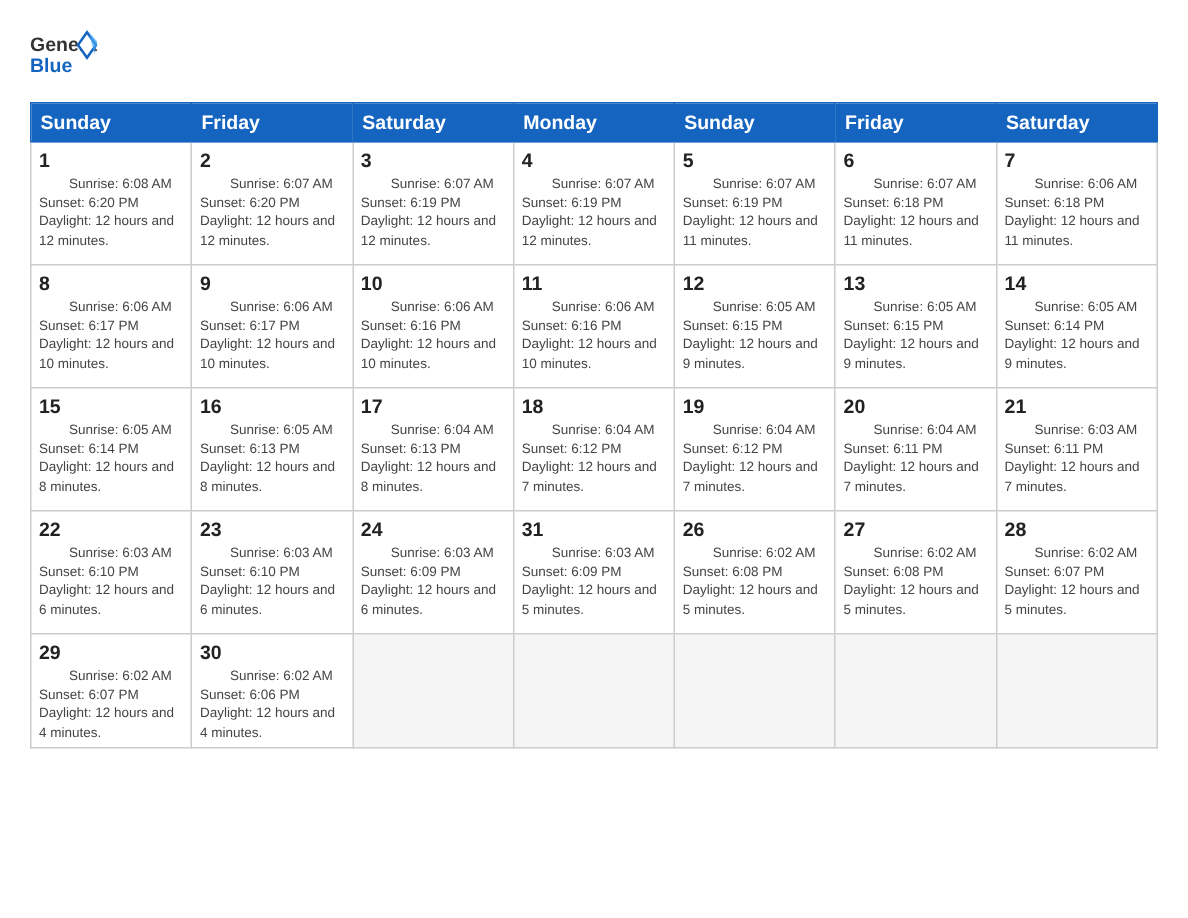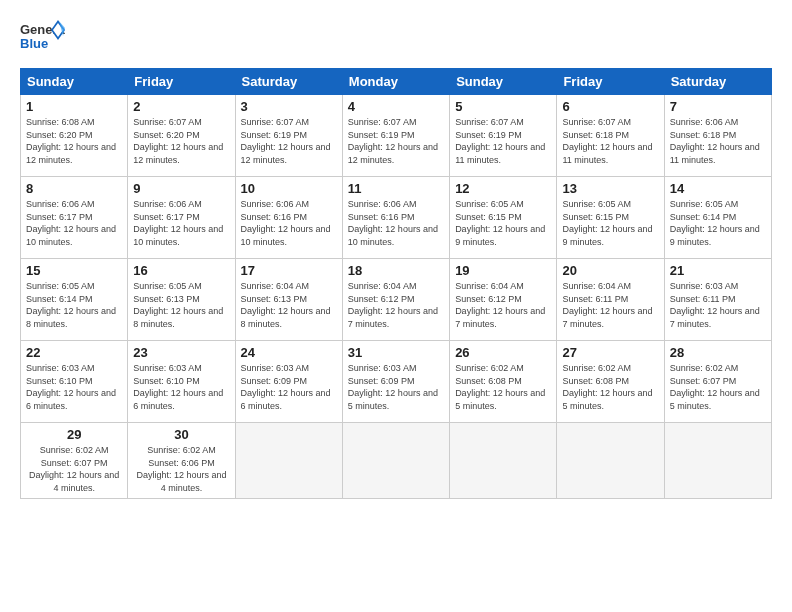--- a/index.html
+++ b/index.html
@@ -70,24 +70,24 @@
       font-size: 13px;
       font-weight: bold;
       color: #222;
       display: block;
       margin-bottom: 2px;
     }
     .day-info {
       font-size: 9px;
       color: #444;
       line-height: 1.4;
+      margin-left: 20px;
     }
     .last-row td {
       height: 70px;
-      text-align: center;
     }
   </style>
 </head>
 <body>
 
 <div class="page">
   <div class="header">
     <div class="logo" style="align-items: center;">
   <svg width="45" height="38" viewBox="0 0 45 38">
     <text x="0" y="16" font-size="13" font-weight="bold" fill="#333" font-family="Arial">General</text>

